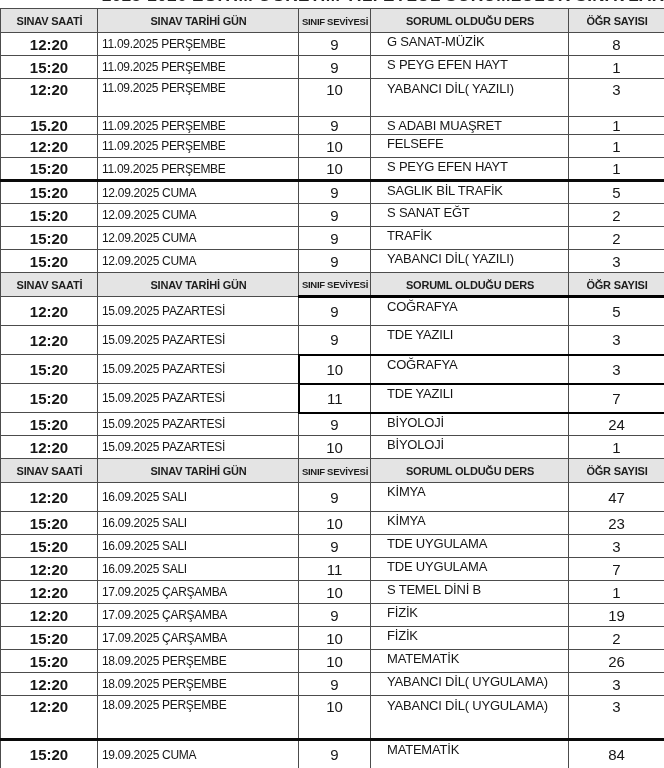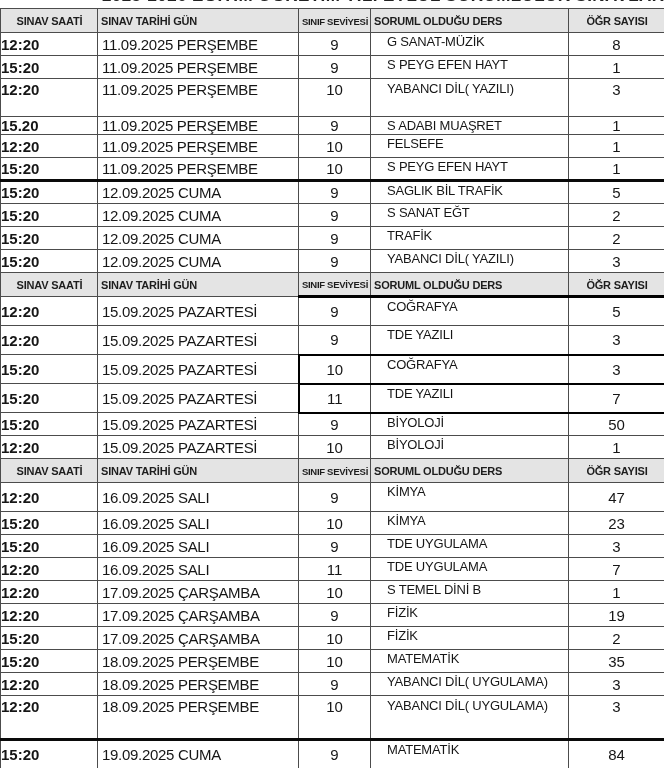--- a/index.html
+++ b/index.html
@@ -19,26 +19,26 @@
   }
   col.w1{width:97px} col.w2{width:201px} col.w3{width:72px} col.w4{width:198px} col.w5{width:96px}
   th,td{
     border:1px solid #4c4c4c;overflow:hidden;white-space:nowrap;
     padding:0;
   }
   tr{height:23px;}
   tr.header-row{height:24px;}
   tr.header-row th{
     background:#e4e4e4;font-size:11px;font-weight:bold;letter-spacing:-.2px;
-    text-align:left;padding:2px 2px 1px 3px;vertical-align:middle;color:#1d1d1d;
+    text-align:center;padding:2px 2px 1px 3px;vertical-align:middle;color:#1d1d1d;
   }
   tr.header-row th.h-time, tr.header-row th.h-count{text-align:center;}
   tr.header-row th.h-grade{font-size:9.5px;padding:2px 0 1px 1px;text-align:center;letter-spacing:-.3px;}
-  td.c-time{font-weight:bold;font-size:15px;text-align:left;vertical-align:middle;}
-  td.c-date{font-size:15px;padding-left:4px;vertical-align:middle;letter-spacing:-.3px;}
+  td.c-time{font-weight:bold;font-size:15px;text-align:center;vertical-align:middle;}
+  td.c-date{font-size:12px;padding-left:4px;vertical-align:middle;letter-spacing:-.3px;}
   td.c-grade{font-size:15px;text-align:center;vertical-align:middle;}
   td.c-course{font-size:13px;padding:1px 0 0 16px;vertical-align:top;letter-spacing:-.2px;}
   td.c-count{font-size:15px;text-align:center;vertical-align:middle;}
   
   tr.tall{height:38px;}
   tr.xtall{height:44px;}
   tr.pad{height:14px;}
   tr.big{height:29px;}
   tr.tall td, tr.xtall td{vertical-align:top;padding-top:2px;}
   tr.thick-top td{border-top:3px solid #0a0a0a;}
@@ -172,21 +172,21 @@
     <td class="c-date">15.09.2025 PAZARTESİ</td>
     <td class="c-grade">11</td>
     <td class="c-course">TDE YAZILI</td>
     <td class="c-count">7</td>
   </tr>
       <tr>
     <td class="c-time">15:20</td>
     <td class="c-date">15.09.2025 PAZARTESİ</td>
     <td class="c-grade">9</td>
     <td class="c-course">BİYOLOJİ</td>
-    <td class="c-count">50</td>
+    <td class="c-count">24</td>
   </tr>
       <tr>
     <td class="c-time">12:20</td>
     <td class="c-date">15.09.2025 PAZARTESİ</td>
     <td class="c-grade">10</td>
     <td class="c-course">BİYOLOJİ</td>
     <td class="c-count">1</td>
   </tr>
       <tr class="header-row">
     <th class="h-time">SINAV SAATİ</th>
@@ -242,21 +242,21 @@
     <td class="c-date">17.09.2025 ÇARŞAMBA</td>
     <td class="c-grade">10</td>
     <td class="c-course">FİZİK</td>
     <td class="c-count">2</td>
   </tr>
       <tr>
     <td class="c-time">15:20</td>
     <td class="c-date">18.09.2025 PERŞEMBE</td>
     <td class="c-grade">10</td>
     <td class="c-course">MATEMATİK</td>
-    <td class="c-count">35</td>
+    <td class="c-count">26</td>
   </tr>
       <tr>
     <td class="c-time">12:20</td>
     <td class="c-date">18.09.2025 PERŞEMBE</td>
     <td class="c-grade">9</td>
     <td class="c-course">YABANCI DİL( UYGULAMA)</td>
     <td class="c-count">3</td>
   </tr>
       <tr class="xtall">
     <td class="c-time">12:20</td>

